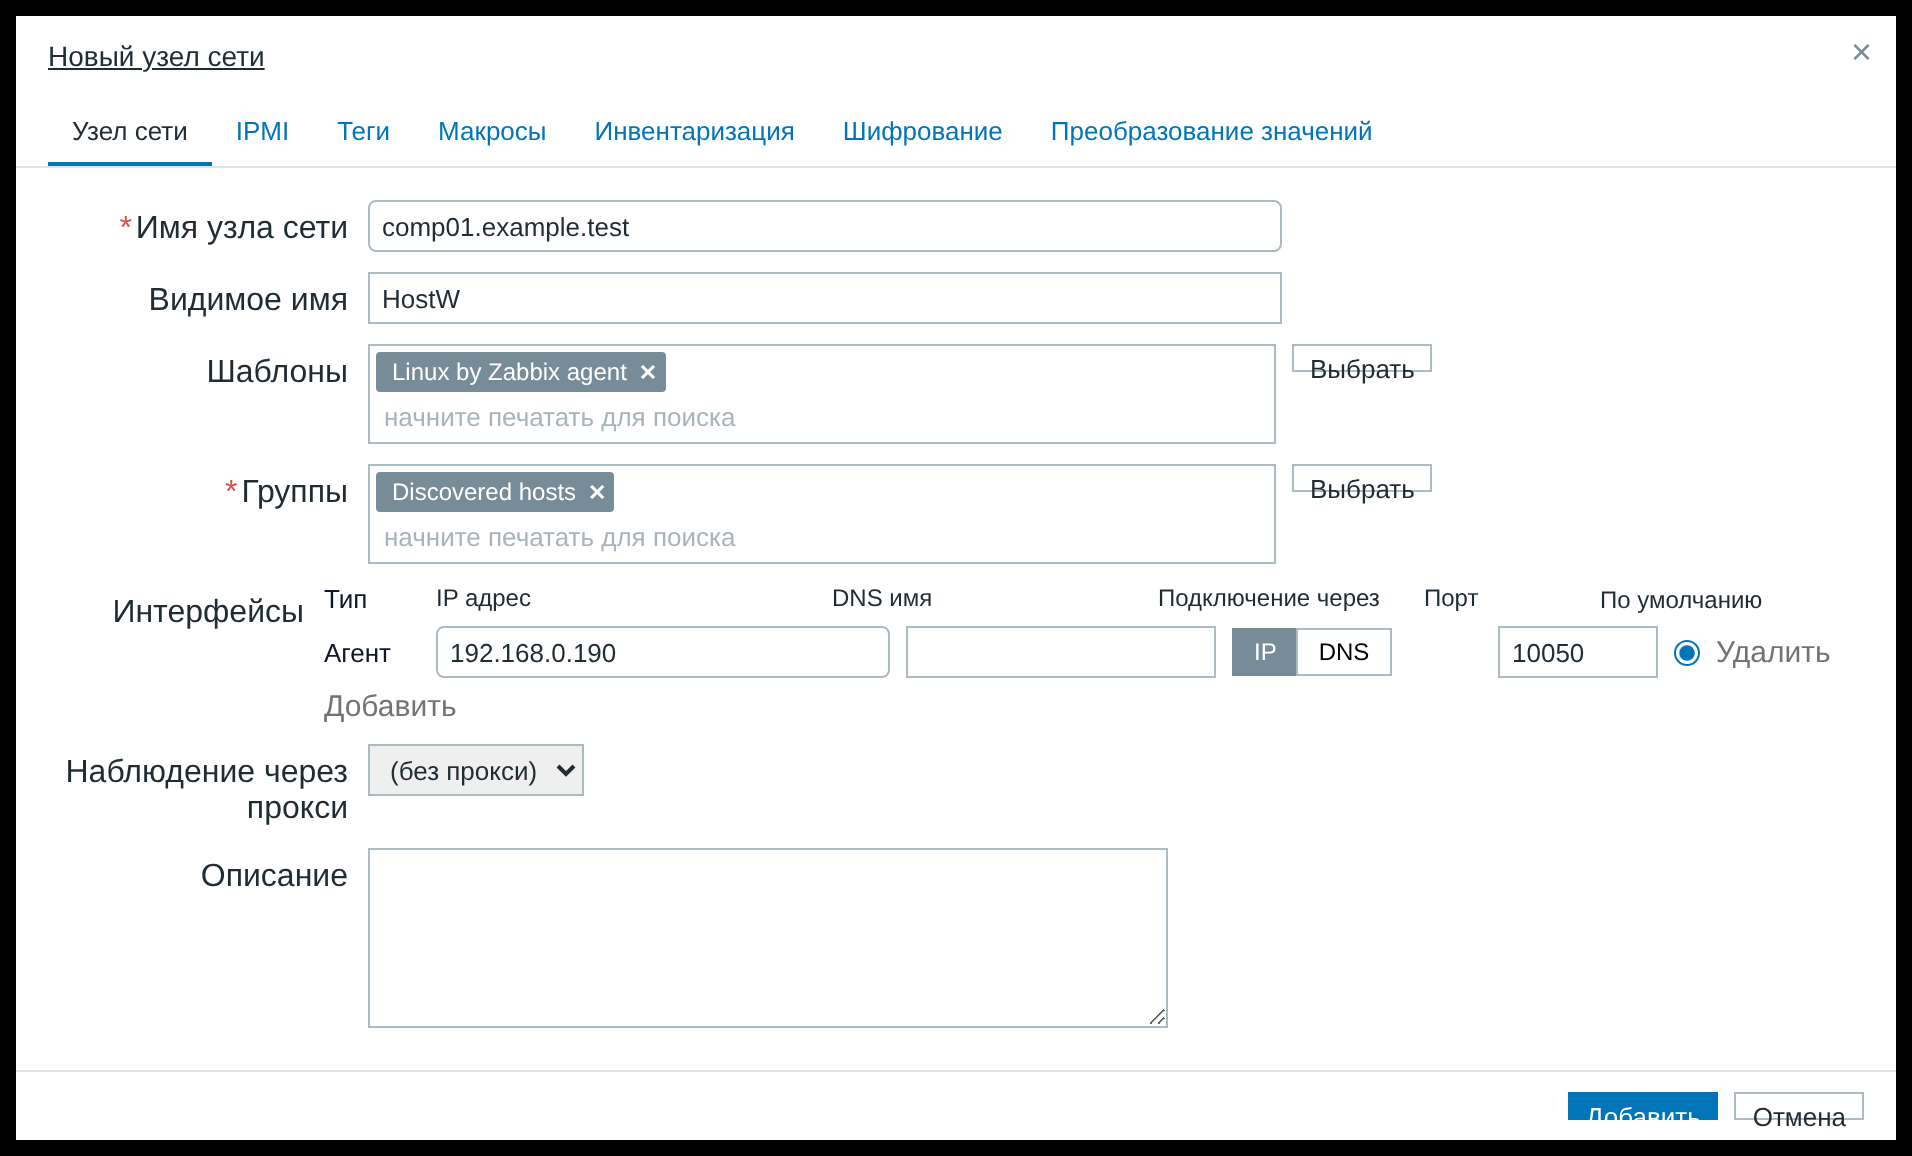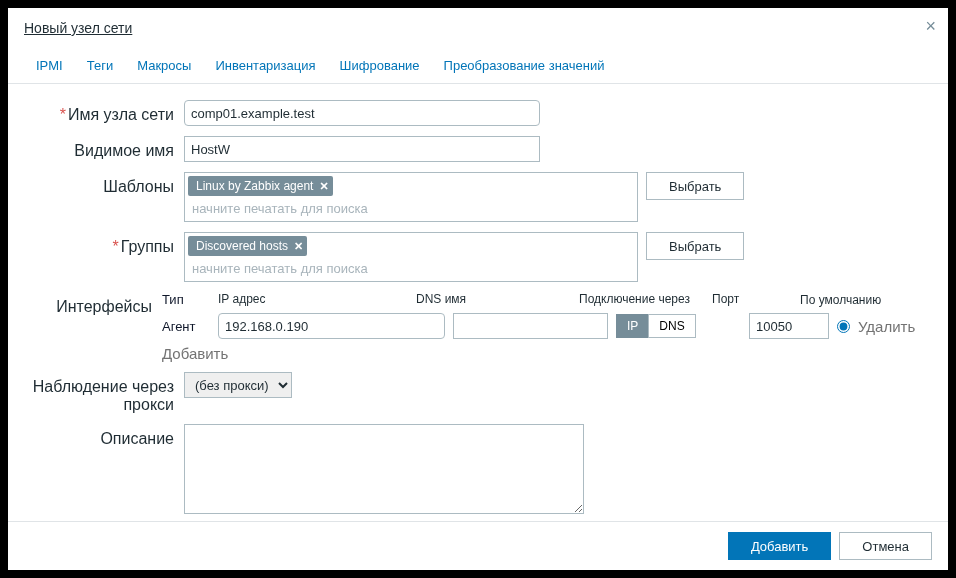--- a/index.html
+++ b/index.html
@@ -10,26 +10,26 @@
 .close-x { position: absolute; top: 8px; right: 12px; font-size: 18px; color: #768d99; cursor: pointer; }
 .tabs { display: flex; gap: 0; border-bottom: 1px solid #e0e4e7; padding: 0 16px; margin-top: 6px; }
 .tab { padding: 8px 12px; color: #0275b8; cursor: pointer; font-size: 13px; border-bottom: 2px solid transparent; }
 .tab.active { border-bottom: 2px solid #0275b8; color: #1f2c33; }
 .form-body { flex: 1; padding: 16px; overflow: auto; }
 .form-row { display: flex; align-items: flex-start; margin-bottom: 10px; }
 .form-label { width: 160px; text-align: right; padding-right: 10px; color: #1f2c33; padding-top: 6px; font-size: 16px; }
 .form-label .req { color: #d9534f; margin-right: 2px; }
 .form-field { flex: 1; }
 input[type=text], textarea, select { border: 1px solid #acbbc2; padding: 4px 6px; font-size: 13px; color: #1f2c33; font-family: inherit; }
-input[type=text] { width: 356px; height: 26px; }
+input[type=text] { width: 457px; height: 26px; }
 .tag-input-box { width: 454px; min-height: 50px; border: 1px solid #acbbc2; padding: 3px; display: flex; flex-wrap: wrap; gap: 3px; align-content: flex-start; }
 .tag-chip { background: #768d99; color: #fff; padding: 2px 4px 2px 8px; font-size: 12px; border-radius: 2px; display: inline-flex; align-items: center; gap: 6px; height: 20px; }
 .tag-chip .x { cursor: pointer; font-weight: bold; font-size: 11px; }
 .tag-placeholder { color: #a8b4bb; font-size: 13px; padding: 2px 4px; width: 100%; }
-.btn { background: #fff; border: 1px solid #acbbc2; padding: 4px 22px; font-size: 13px; cursor: pointer; color: #1f2c33; height: 28px; }
+.btn { background: #fff; border: 1px solid #acbbc2; padding: 4px 8px; font-size: 13px; cursor: pointer; color: #1f2c33; height: 14px; }
 .btn-primary { background: #0275b8; color: #fff; border: 1px solid #0275b8; }
 .select-btn-row { display: flex; gap: 8px; align-items: flex-start; }
 .link { color: #737373; cursor: pointer; font-size: 15px; }
 textarea { width: 400px; height: 90px; resize: both; }
 select { height: 26px; min-width: 95px; }
 .interface-block { display: flex; flex-direction: column; gap: 6px; }
 .iface-head { display: flex; gap: 8px; font-size: 12px; color: #1f2c33; }
 .iface-row { display: flex; gap: 8px; align-items: center; }
 .col-type { width: 48px; font-size: 13px; color: #0f172a; }
 .col-ip { width: 190px; }
@@ -48,20 +48,21 @@
 </head>
 <body>
 
 <div class="modal">
   <span class="close-x">×</span>
   <div class="modal-header">
     <h2 class="modal-title">Новый узел сети</h2>
   </div>
 
   <div class="tabs">
+    <div class="tab active">Узел сети</div>
     <div class="tab">IPMI</div>
     <div class="tab">Теги</div>
     <div class="tab">Макросы</div>
     <div class="tab">Инвентаризация</div>
     <div class="tab">Шифрование</div>
     <div class="tab">Преобразование значений</div>
   </div>
 
   <div class="form-body">
 

